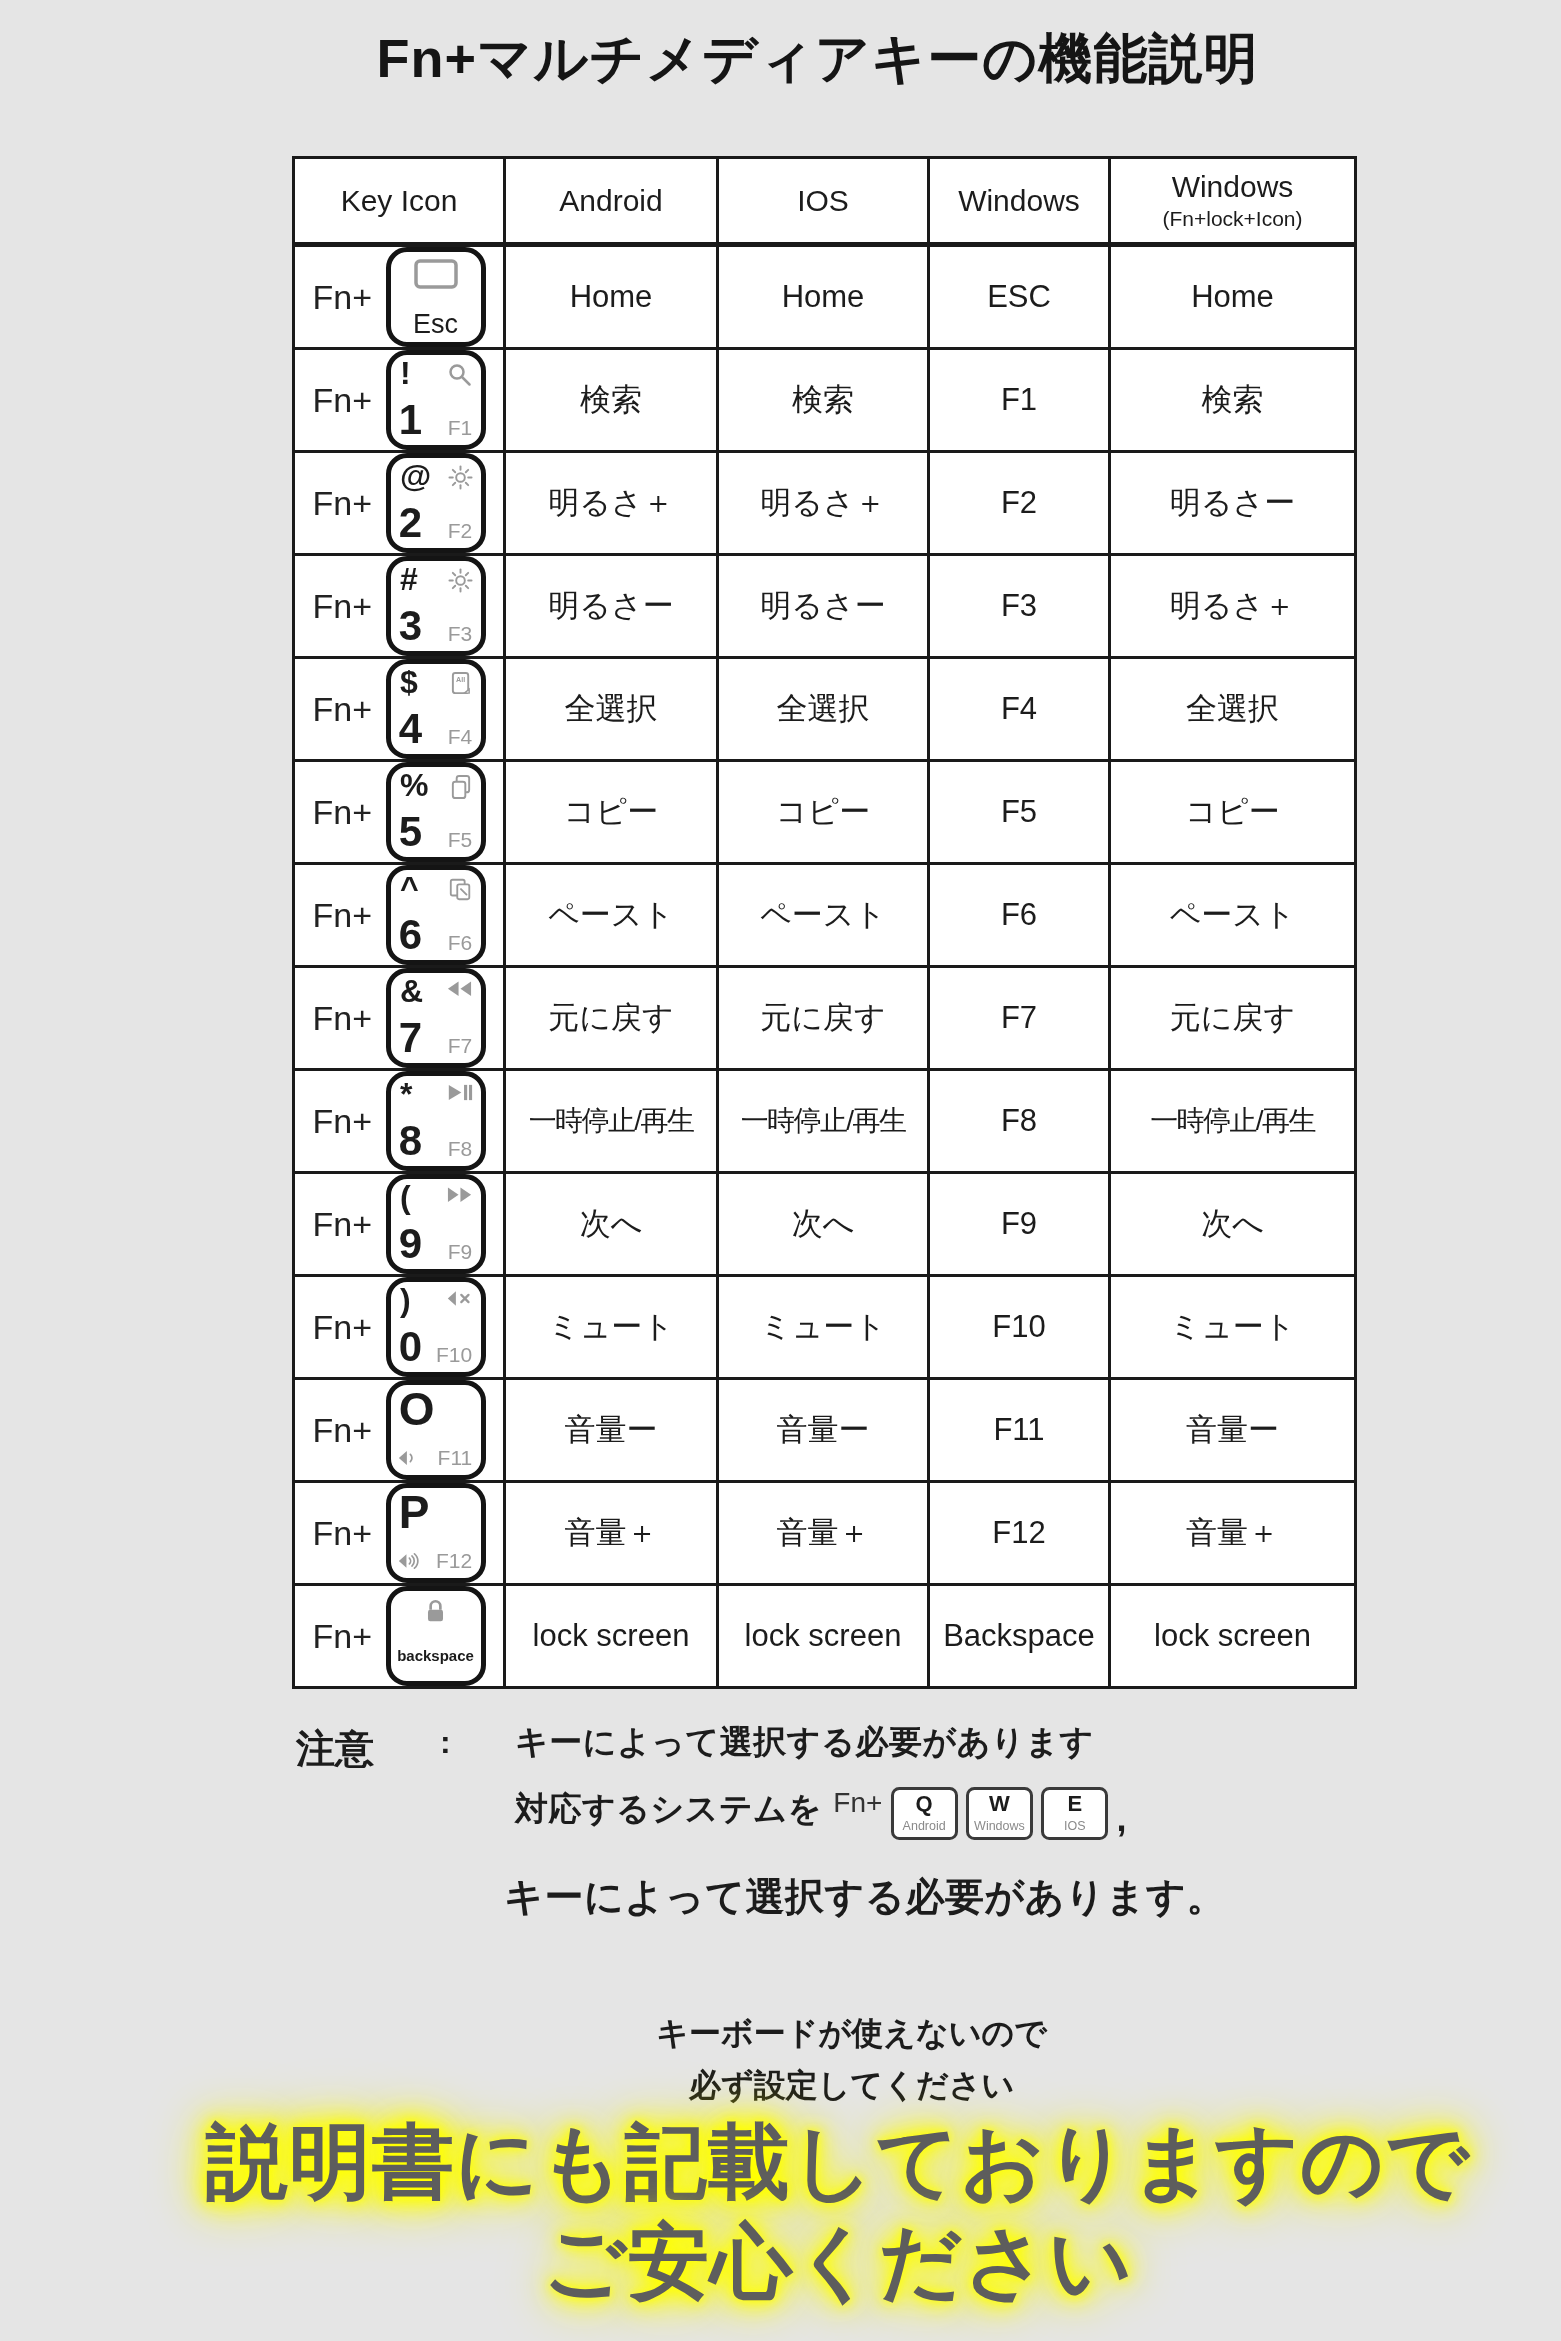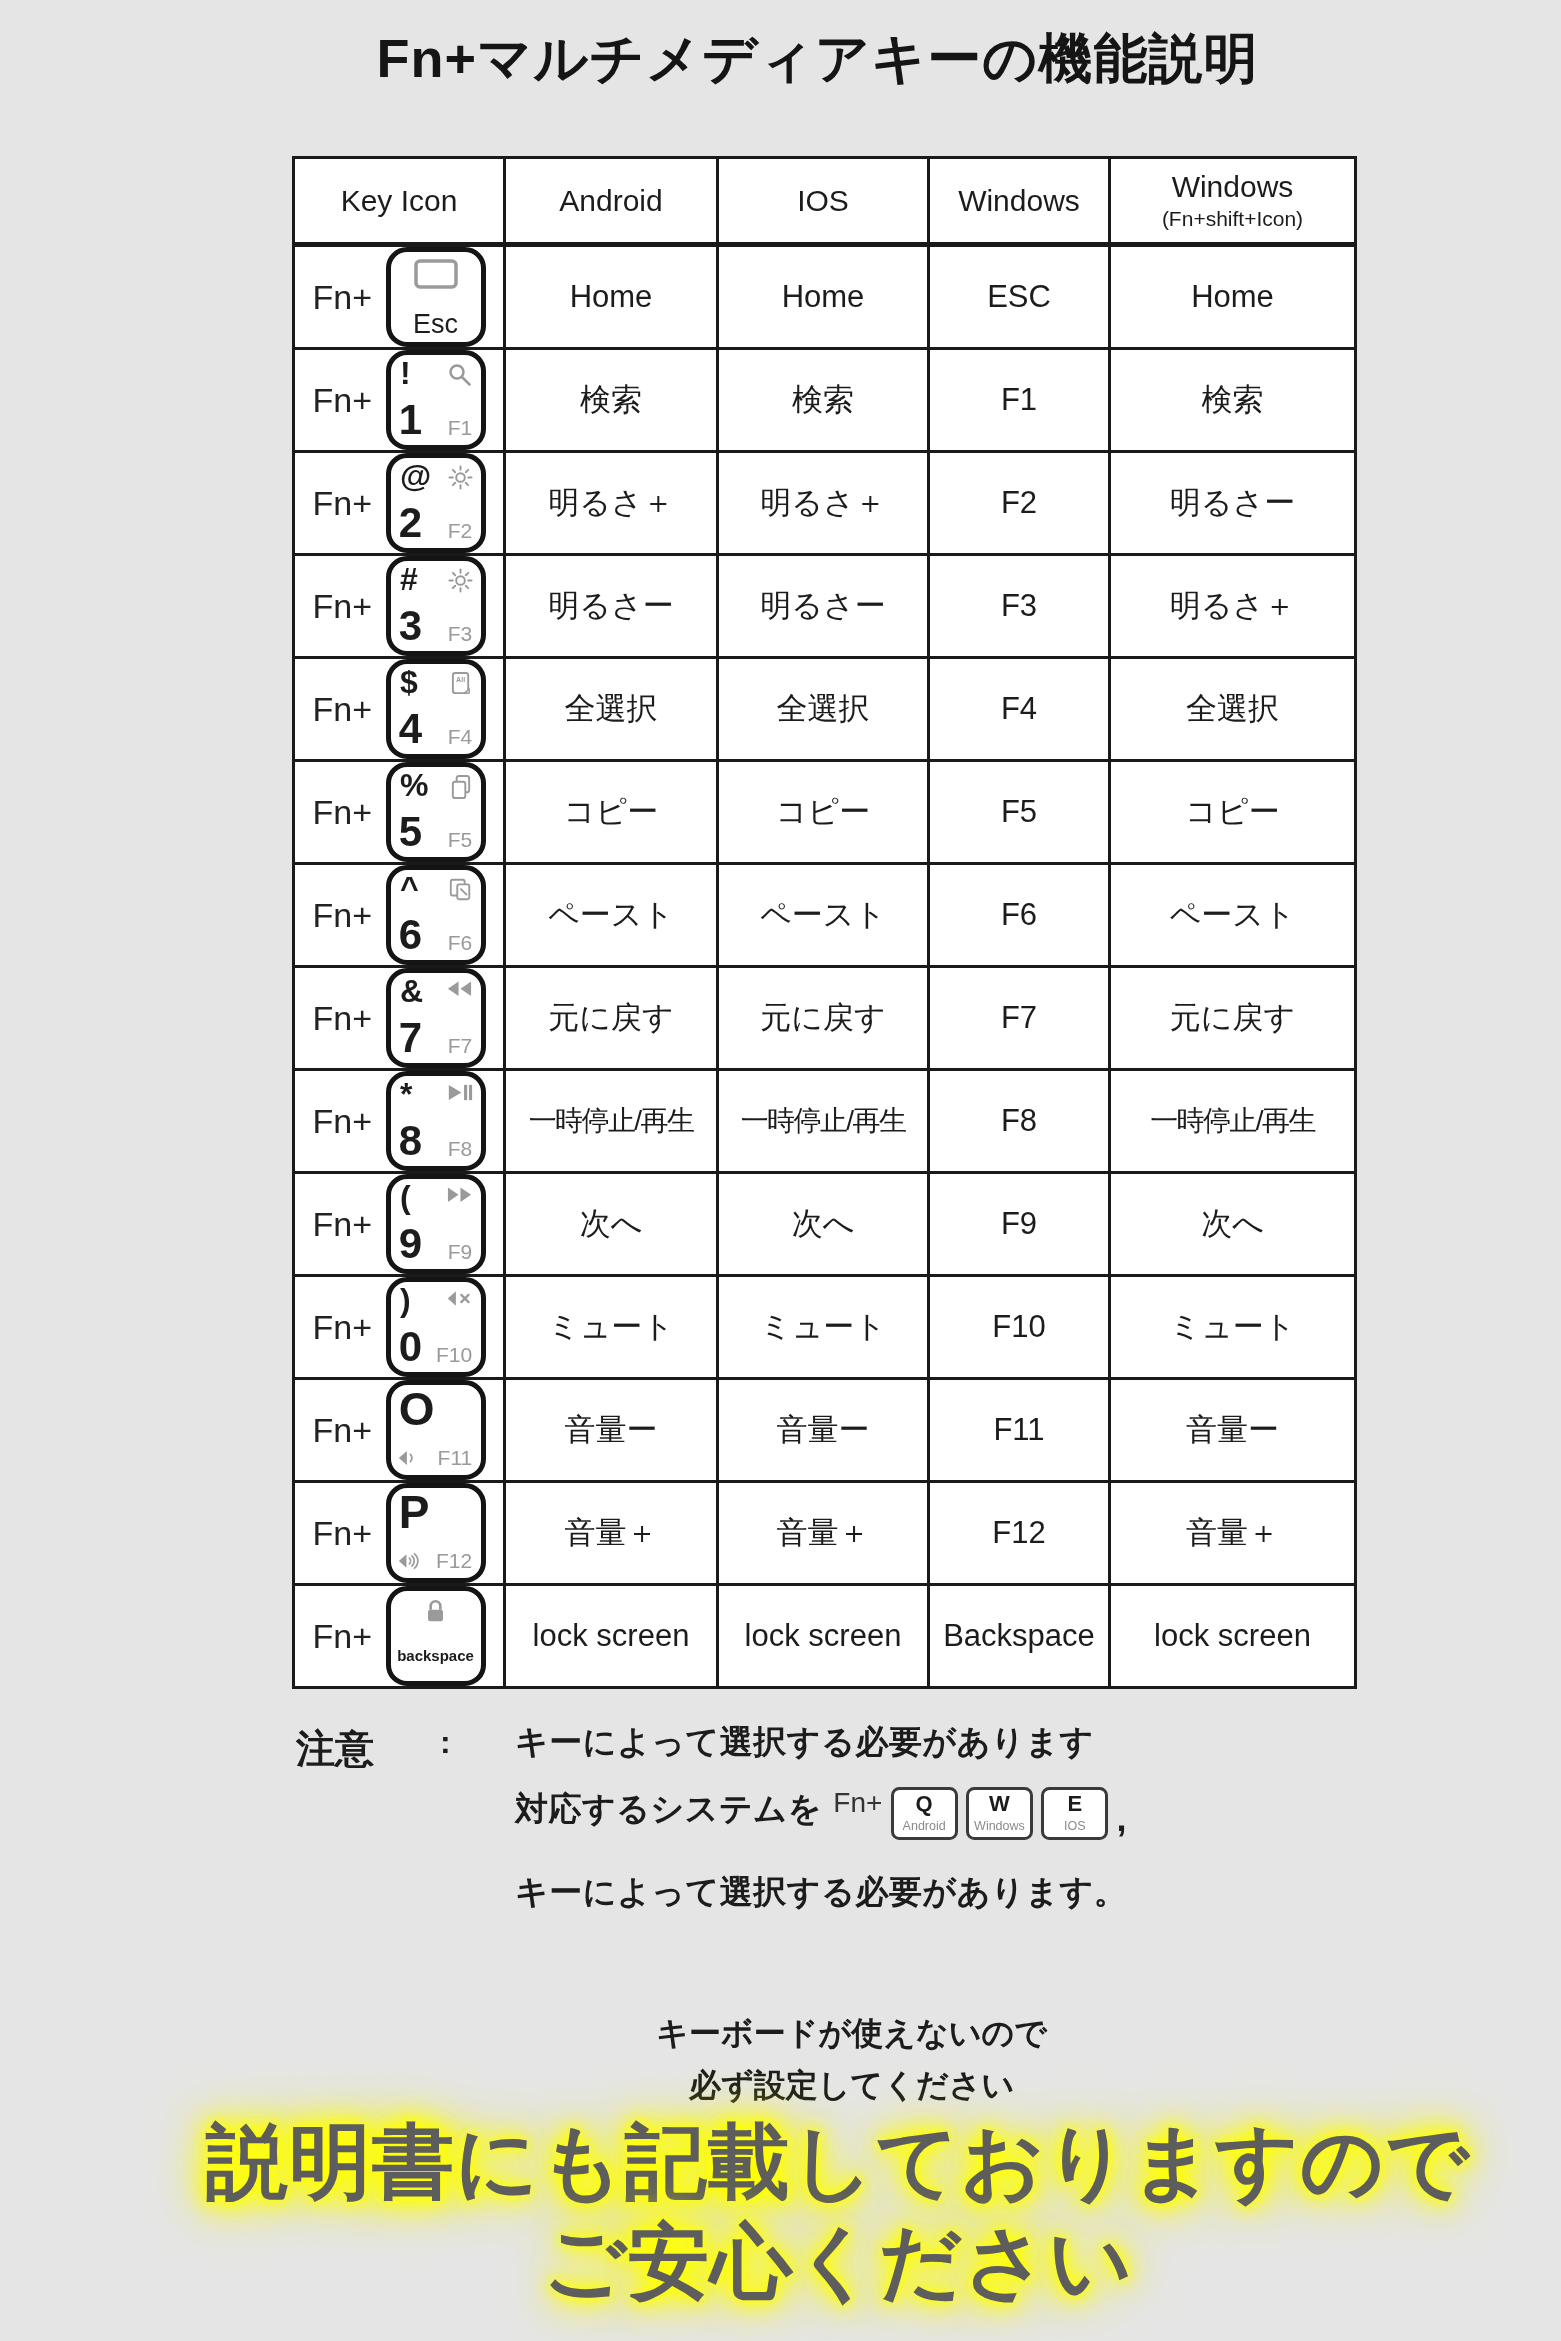--- a/index.html
+++ b/index.html
@@ -43,21 +43,21 @@
   .note-line1{position:absolute;left:515px;top:1720px;font-size:33px;font-weight:700;letter-spacing:0.5px;}
   .note-line2{position:absolute;left:515px;top:1787px;display:flex;gap:8.3px;}
   .note-line2 .pfx{font-size:33px;font-weight:700;letter-spacing:0.5px;}
   .note-line2 .fnsmall{font-size:28px;color:#333;margin-left:3.1px;}
   .nk{width:67px;height:53px;border:3.1px solid #3a3a3a;border-radius:8.3px;background:#fff;
       display:flex;flex-direction:column;align-items:center;justify-content:space-between;
       padding:3.1px 0 4.2px 0;box-sizing:border-box;}
   .nk .nkl{font-size:22px;font-weight:700;line-height:1;}
   .nk .nks{font-size:12.5px;color:#8a8a8a;line-height:1;}
   .note-line2 .comma{font-size:36px;font-weight:700;align-self:flex-end;}
-  .note-line3{position:absolute;left:515px;top:1870px;font-size:33px;font-weight:700;letter-spacing:0.5px;}
+  .note-line3{position:absolute;left:504px;top:1870px;font-size:39px;font-weight:700;letter-spacing:0.5px;}
 
   .warning{position:absolute;left:141px;top:1972px;width:1421px;text-align:center;
            font-size:32px;font-weight:700;line-height:1.62;margin-top:36px;}
 
   .footer{position:absolute;left:122px;top:2112px;width:1432px;text-align:center;
           font-weight:700;color:#5d5d5d;font-size:82px;line-height:1.22;letter-spacing:1px;
           text-shadow:0 0 9.4px #ffff00,0 0 19px #ffff00,0 0 28px #ffff00,0 0 42px #ffff00,0 0 57px #ffff00;}
 
   svg{display:inline-block;}
 </style>
@@ -76,21 +76,21 @@
           <col style="width:211px">
           <col style="width:181px">
           <col style="width:246px">
         </colgroup>
     <tbody>
           <tr>
       <th>Key Icon</th>
       <th>Android</th>
       <th>IOS</th>
       <th>Windows</th>
-      <th><span>Windows</span><span class="sub">(Fn+shift+Icon)</span></th>
+      <th><span>Windows</span><span class="sub">(Fn+lock+Icon)</span></th>
     </tr>
 
     <tr class="datarow">
       <td class="keycell">
               <div class="keyflex">
         <span class="fn">Fn+</span>
         <span class="kc">
           <span class="ctop"><svg width="44" height="30" viewBox="0 0 88 60">
                       <rect x="4" y="4" width="80" height="52" rx="8" fill="none" stroke="#9a9a9a" stroke-width="7"></rect>
                     </svg></span>

